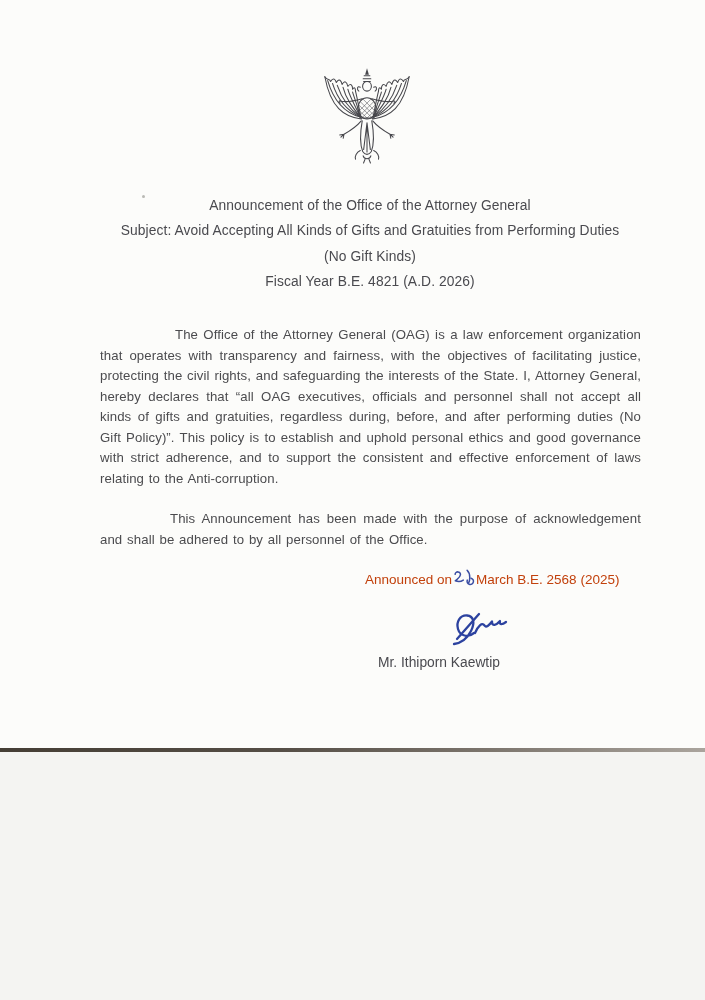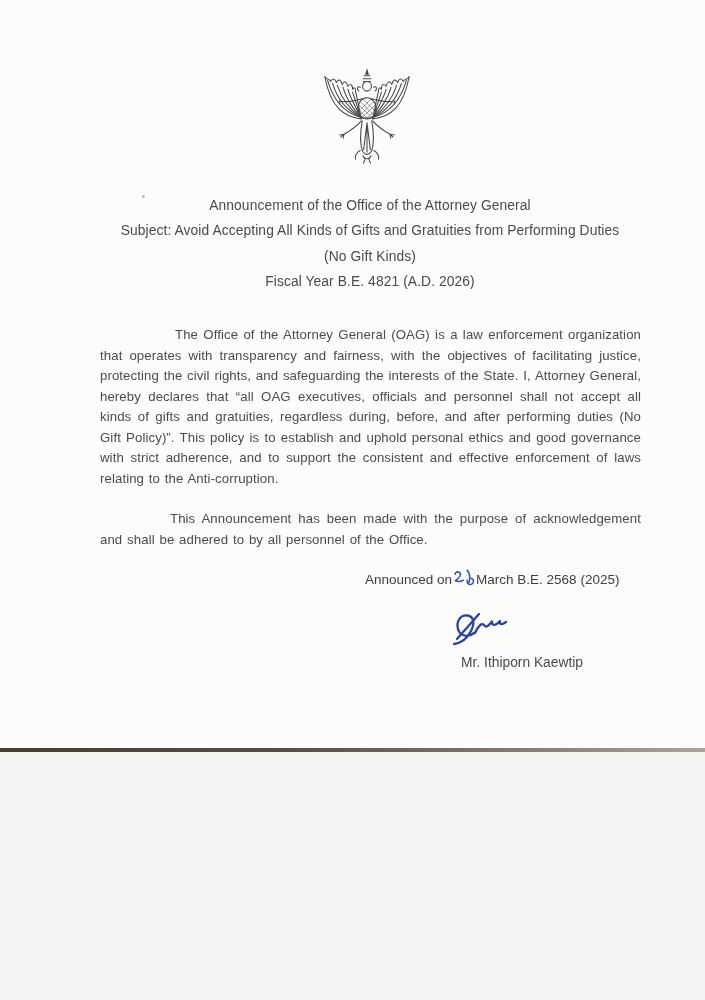--- a/index.html
+++ b/index.html
@@ -33,35 +33,35 @@
     font-size:13.2px;line-height:20.5px;
     text-align:justify;
     color:#4b4b4e;
     letter-spacing:.1px;
     word-spacing:1px;
   }
   .para.p1{text-indent:75px;}
   .para.p2{text-indent:70px;margin-top:20px;}
   .announced{
     position:absolute;left:365px;top:566px;
-    font-size:13.5px;color:#404040;
+    font-size:13.5px;color:#c2410c;
     display:flex;align-items:flex-end;
     white-space:nowrap;
   }
   .day-wrap{display:inline-block;position:relative;top:2px;}
   .visually-hidden{
     position:absolute;width:1px;height:1px;overflow:hidden;
     clip:rect(0 0 0 0);white-space:nowrap;
   }
   .signature{
     position:absolute;left:448px;top:608px;width:72px;height:44px;
   }
   .sigblock{
     position:absolute;left:378px;top:651px;width:205px;
-    text-align:right;
+    text-align:left;
     font-size:13.8px;line-height:23.5px;
     color:#4a4a4f;
   }
   .scan-edge{
     position:absolute;left:0;bottom:0;width:100%;height:4px;
     background:linear-gradient(90deg,#453e35 0%,#554e46 40%,#7d766e 70%,#aaa49d 100%);
   }
   .speck{
     position:absolute;border-radius:50%;background:#b9b9b4;
   }

